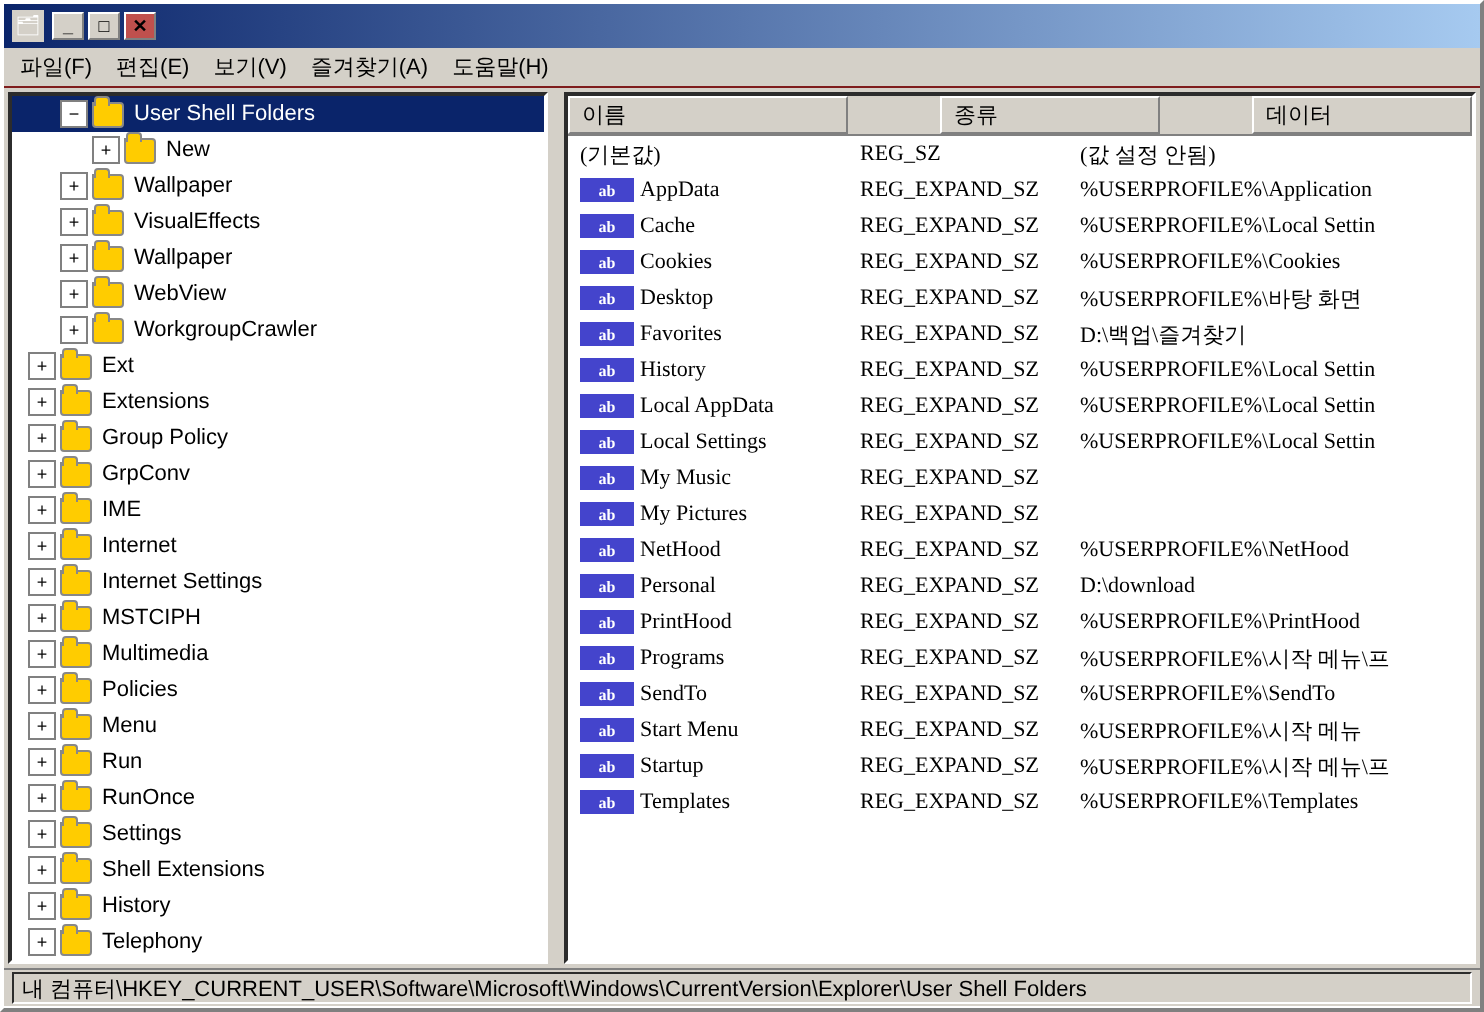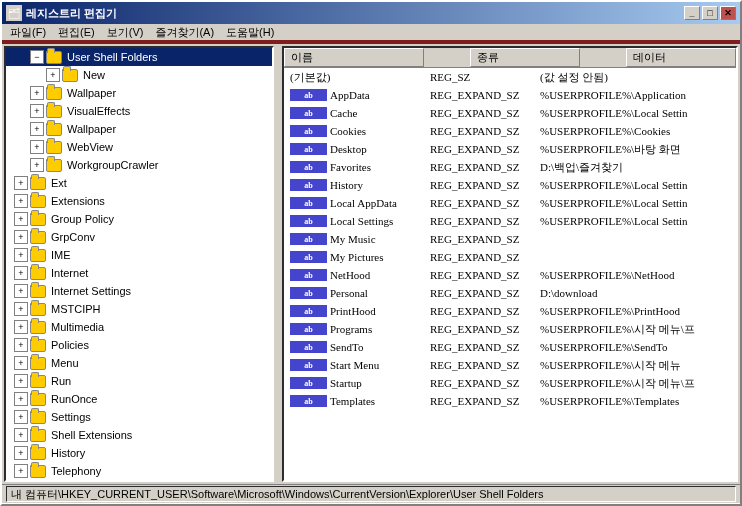--- a/index.html
+++ b/index.html
@@ -74,21 +74,21 @@
 
     .tb-btn.close-btn {
       background: #c0504d;
     }
 
     .menu-bar {
       background: #d4d0c8;
       height: 20px;
       display: flex;
       align-items: center;
-      border-bottom: 4px solid #7f1d1d;
+      border-bottom: 1px solid #7f1d1d;
       padding: 0 2px;
     }
 
     .menu-item {
       padding: 2px 6px;
       font-size: 11px;
       cursor: pointer;
       color: #000;
     }
 
@@ -250,21 +250,21 @@
       display: flex;
       align-items: center;
       gap: 3px;
     }
 
     .cell-name { width: 140px; }
     .cell-type { width: 110px; text-align: center; }
     .cell-data { flex: 1; min-width: 200px; }
 
     .reg-icon {
-      width: 37px;
+      width: 27px;
       height: 12px;
       background: #4444cc;
       display: inline-flex;
       align-items: center;
       justify-content: center;
       color: white;
       font-size: 8px;
       font-weight: bold;
       flex-shrink: 0;
     }
@@ -307,21 +307,20 @@
       font-size: 11px;
     }
   </style>
 </head>
 <body>
 
 <div class="window">
 
   <div class="title-bar">
     <div class="title-bar-icon">🗂</div>
-    <span class="title-bar-text">레지스트리 편집기</span>
     <div class="title-bar-buttons">
       <div class="tb-btn">_</div>
       <div class="tb-btn">□</div>
       <div class="tb-btn close-btn">✕</div>
     </div>
   </div>
 
   <div class="menu-bar">
   <span class="menu-item">파일(F)</span>
       <span class="menu-item">편집(E)</span>

